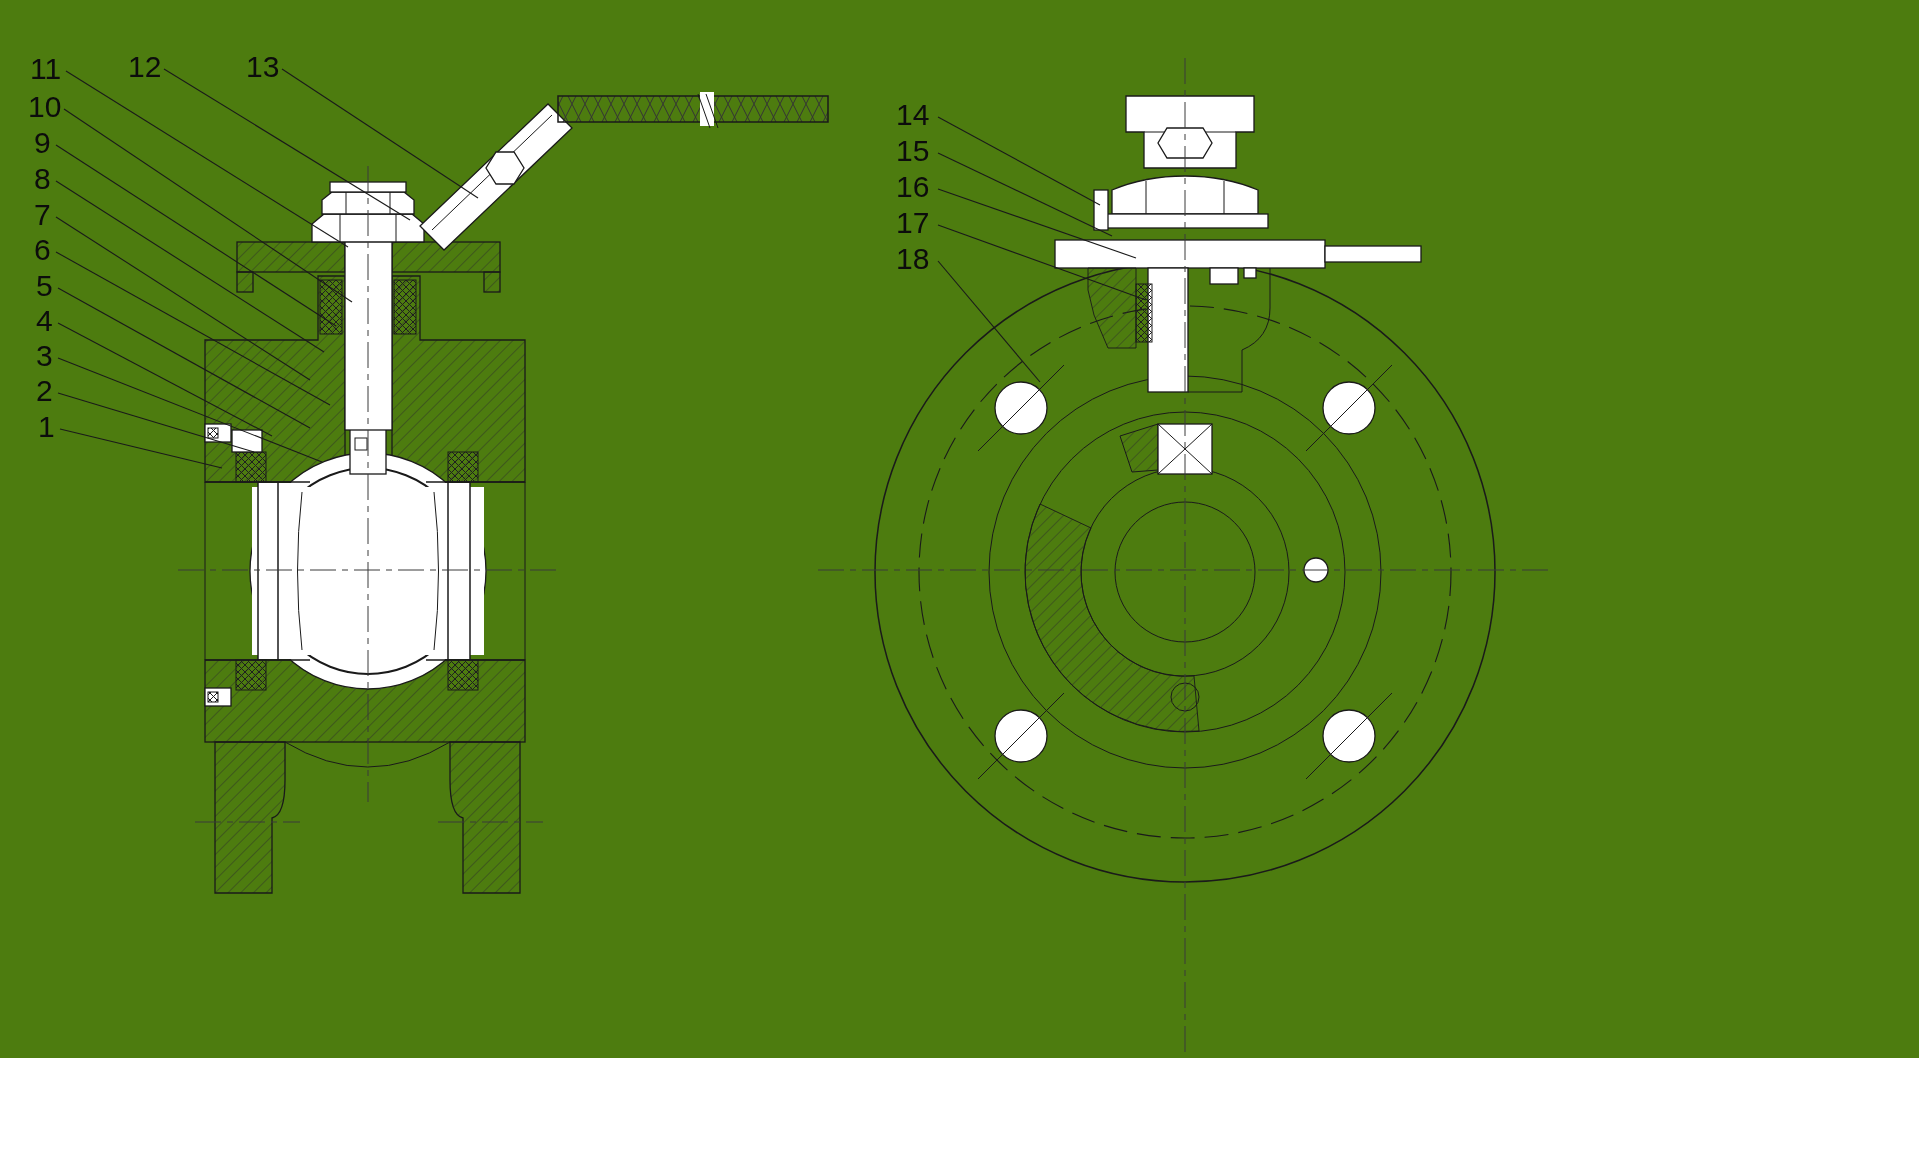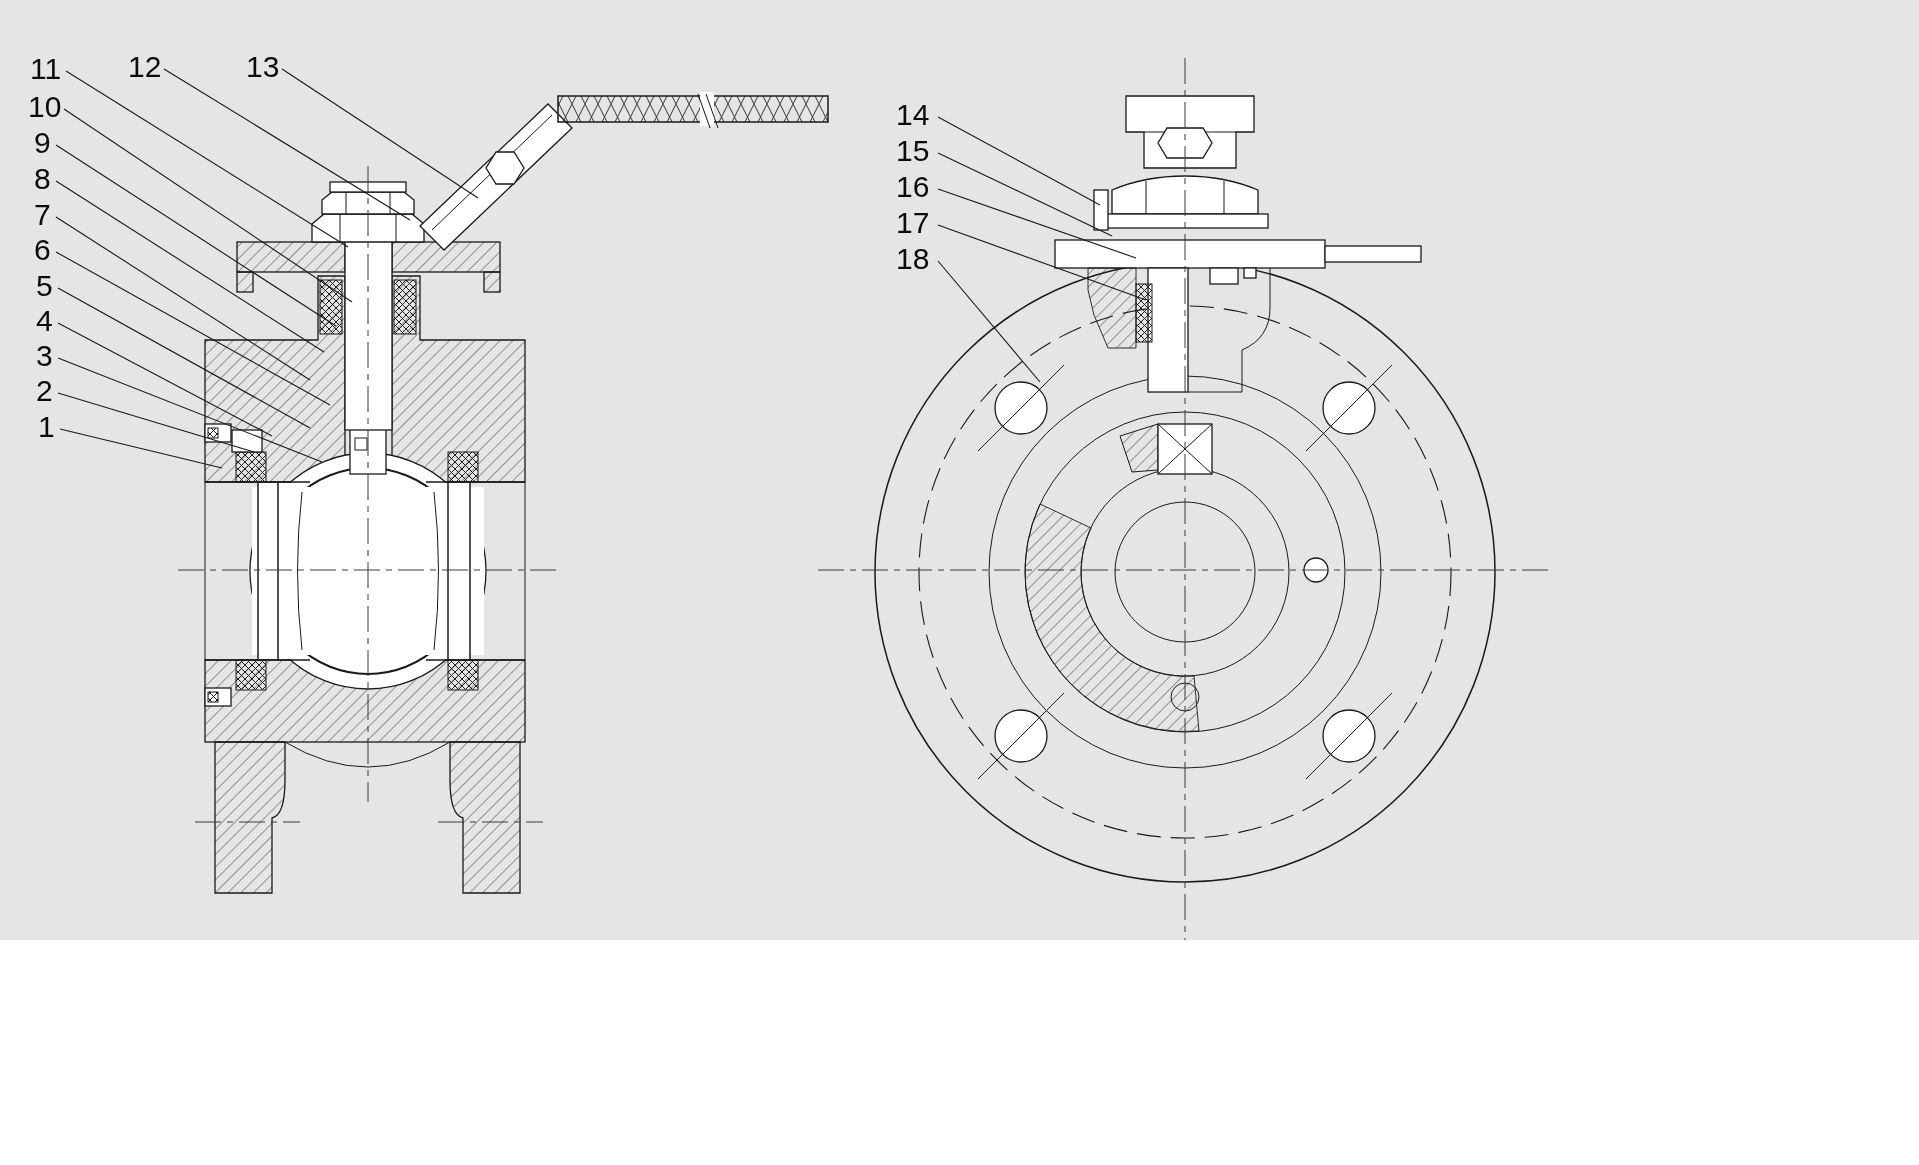--- a/index.html
+++ b/index.html
@@ -1,16 +1,16 @@
 <!DOCTYPE html>
 <html><head>
 <meta charset="utf-8">
 <style>
   html,body{margin:0;padding:0;background:#ffffff;}
-  .stage{position:relative;width:1919px;height:940px;background:#e5e5e5;overflow:hidden;
+  .stage{position:relative;width:1919px;height:1058px;background:#4d7c0f;overflow:hidden;
          font-family:"Liberation Sans",sans-serif;}
   svg{display:block;}
   .part   { fill:url(#hatch);  stroke:#1a1a1a; stroke-width:1.3; }
   .xpart  { fill:url(#xhatch); stroke:#1a1a1a; stroke-width:1; }
   .white  { fill:#ffffff; stroke:#1a1a1a; stroke-width:1.3; }
   .ln     { stroke:#1a1a1a; stroke-width:1.5; fill:none; }
   .thin   { stroke:#1a1a1a; stroke-width:1;   fill:none; }
   .cl     { stroke:#3a3a3a; stroke-width:1; stroke-dasharray:26 6 6 6; fill:none; }
   .dash   { stroke:#1a1a1a; stroke-width:1.1; stroke-dasharray:24 10; fill:none; }
   .clear  { fill:#ffffff; stroke:none; }

